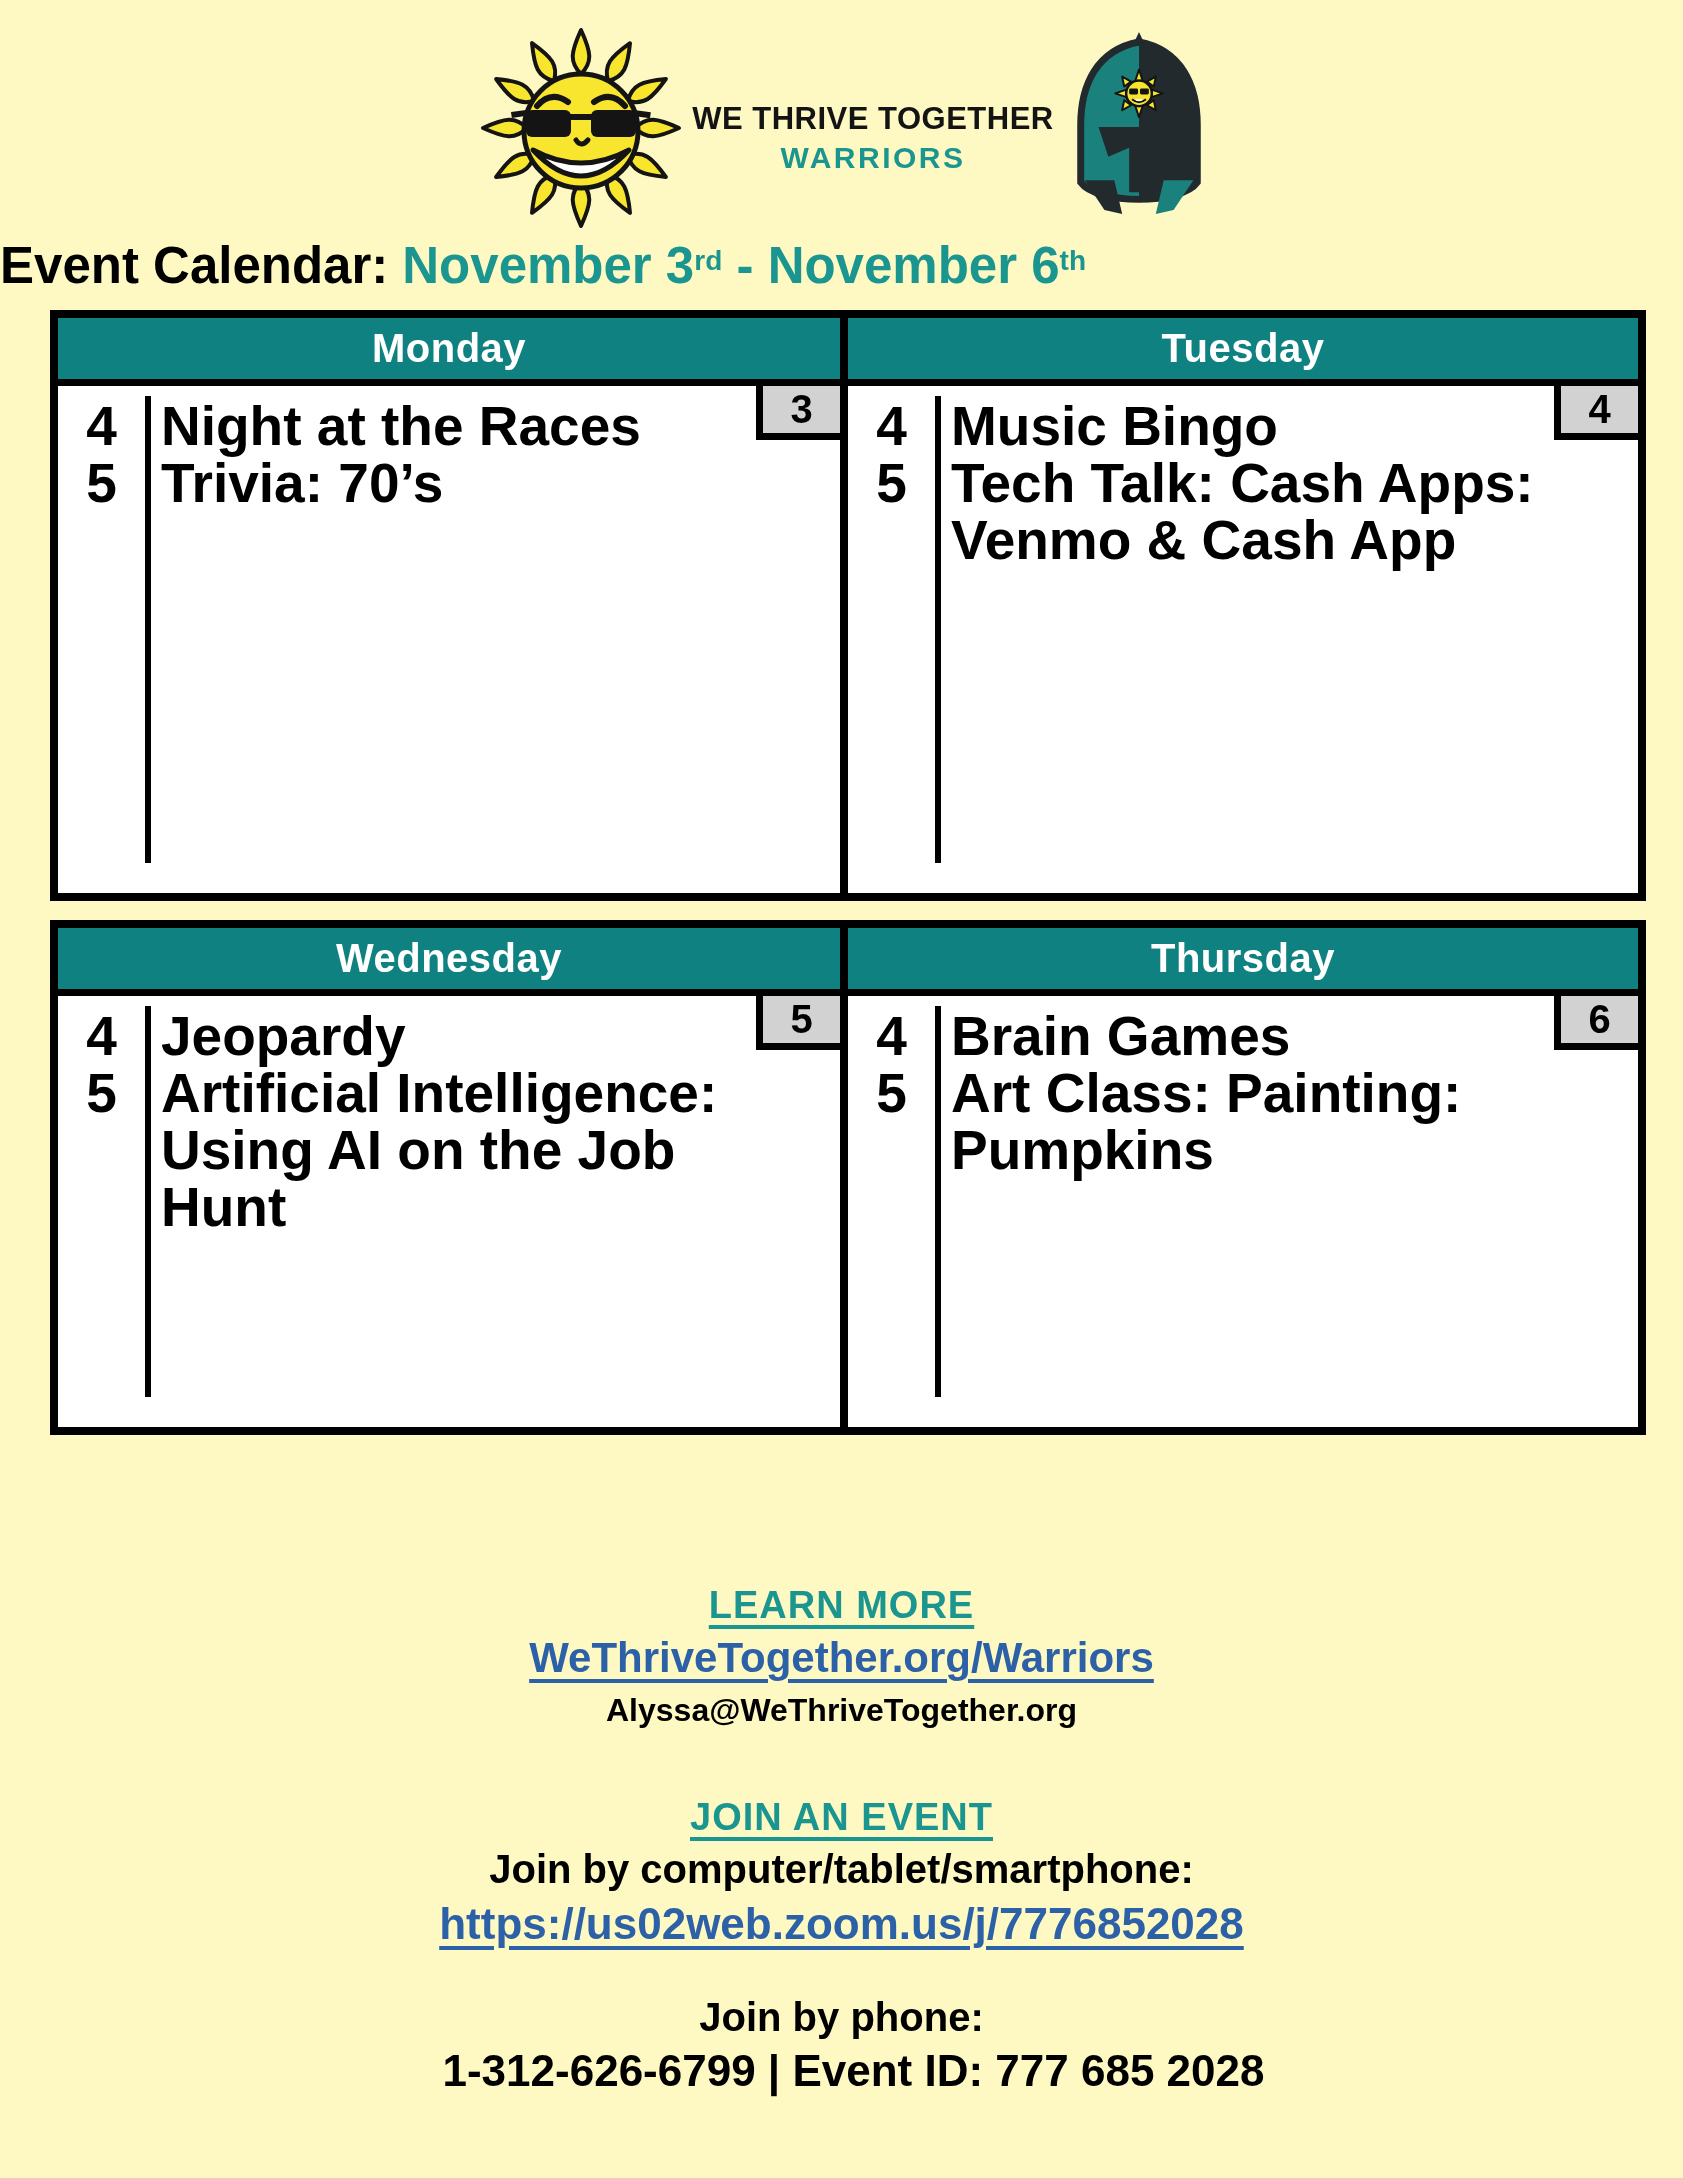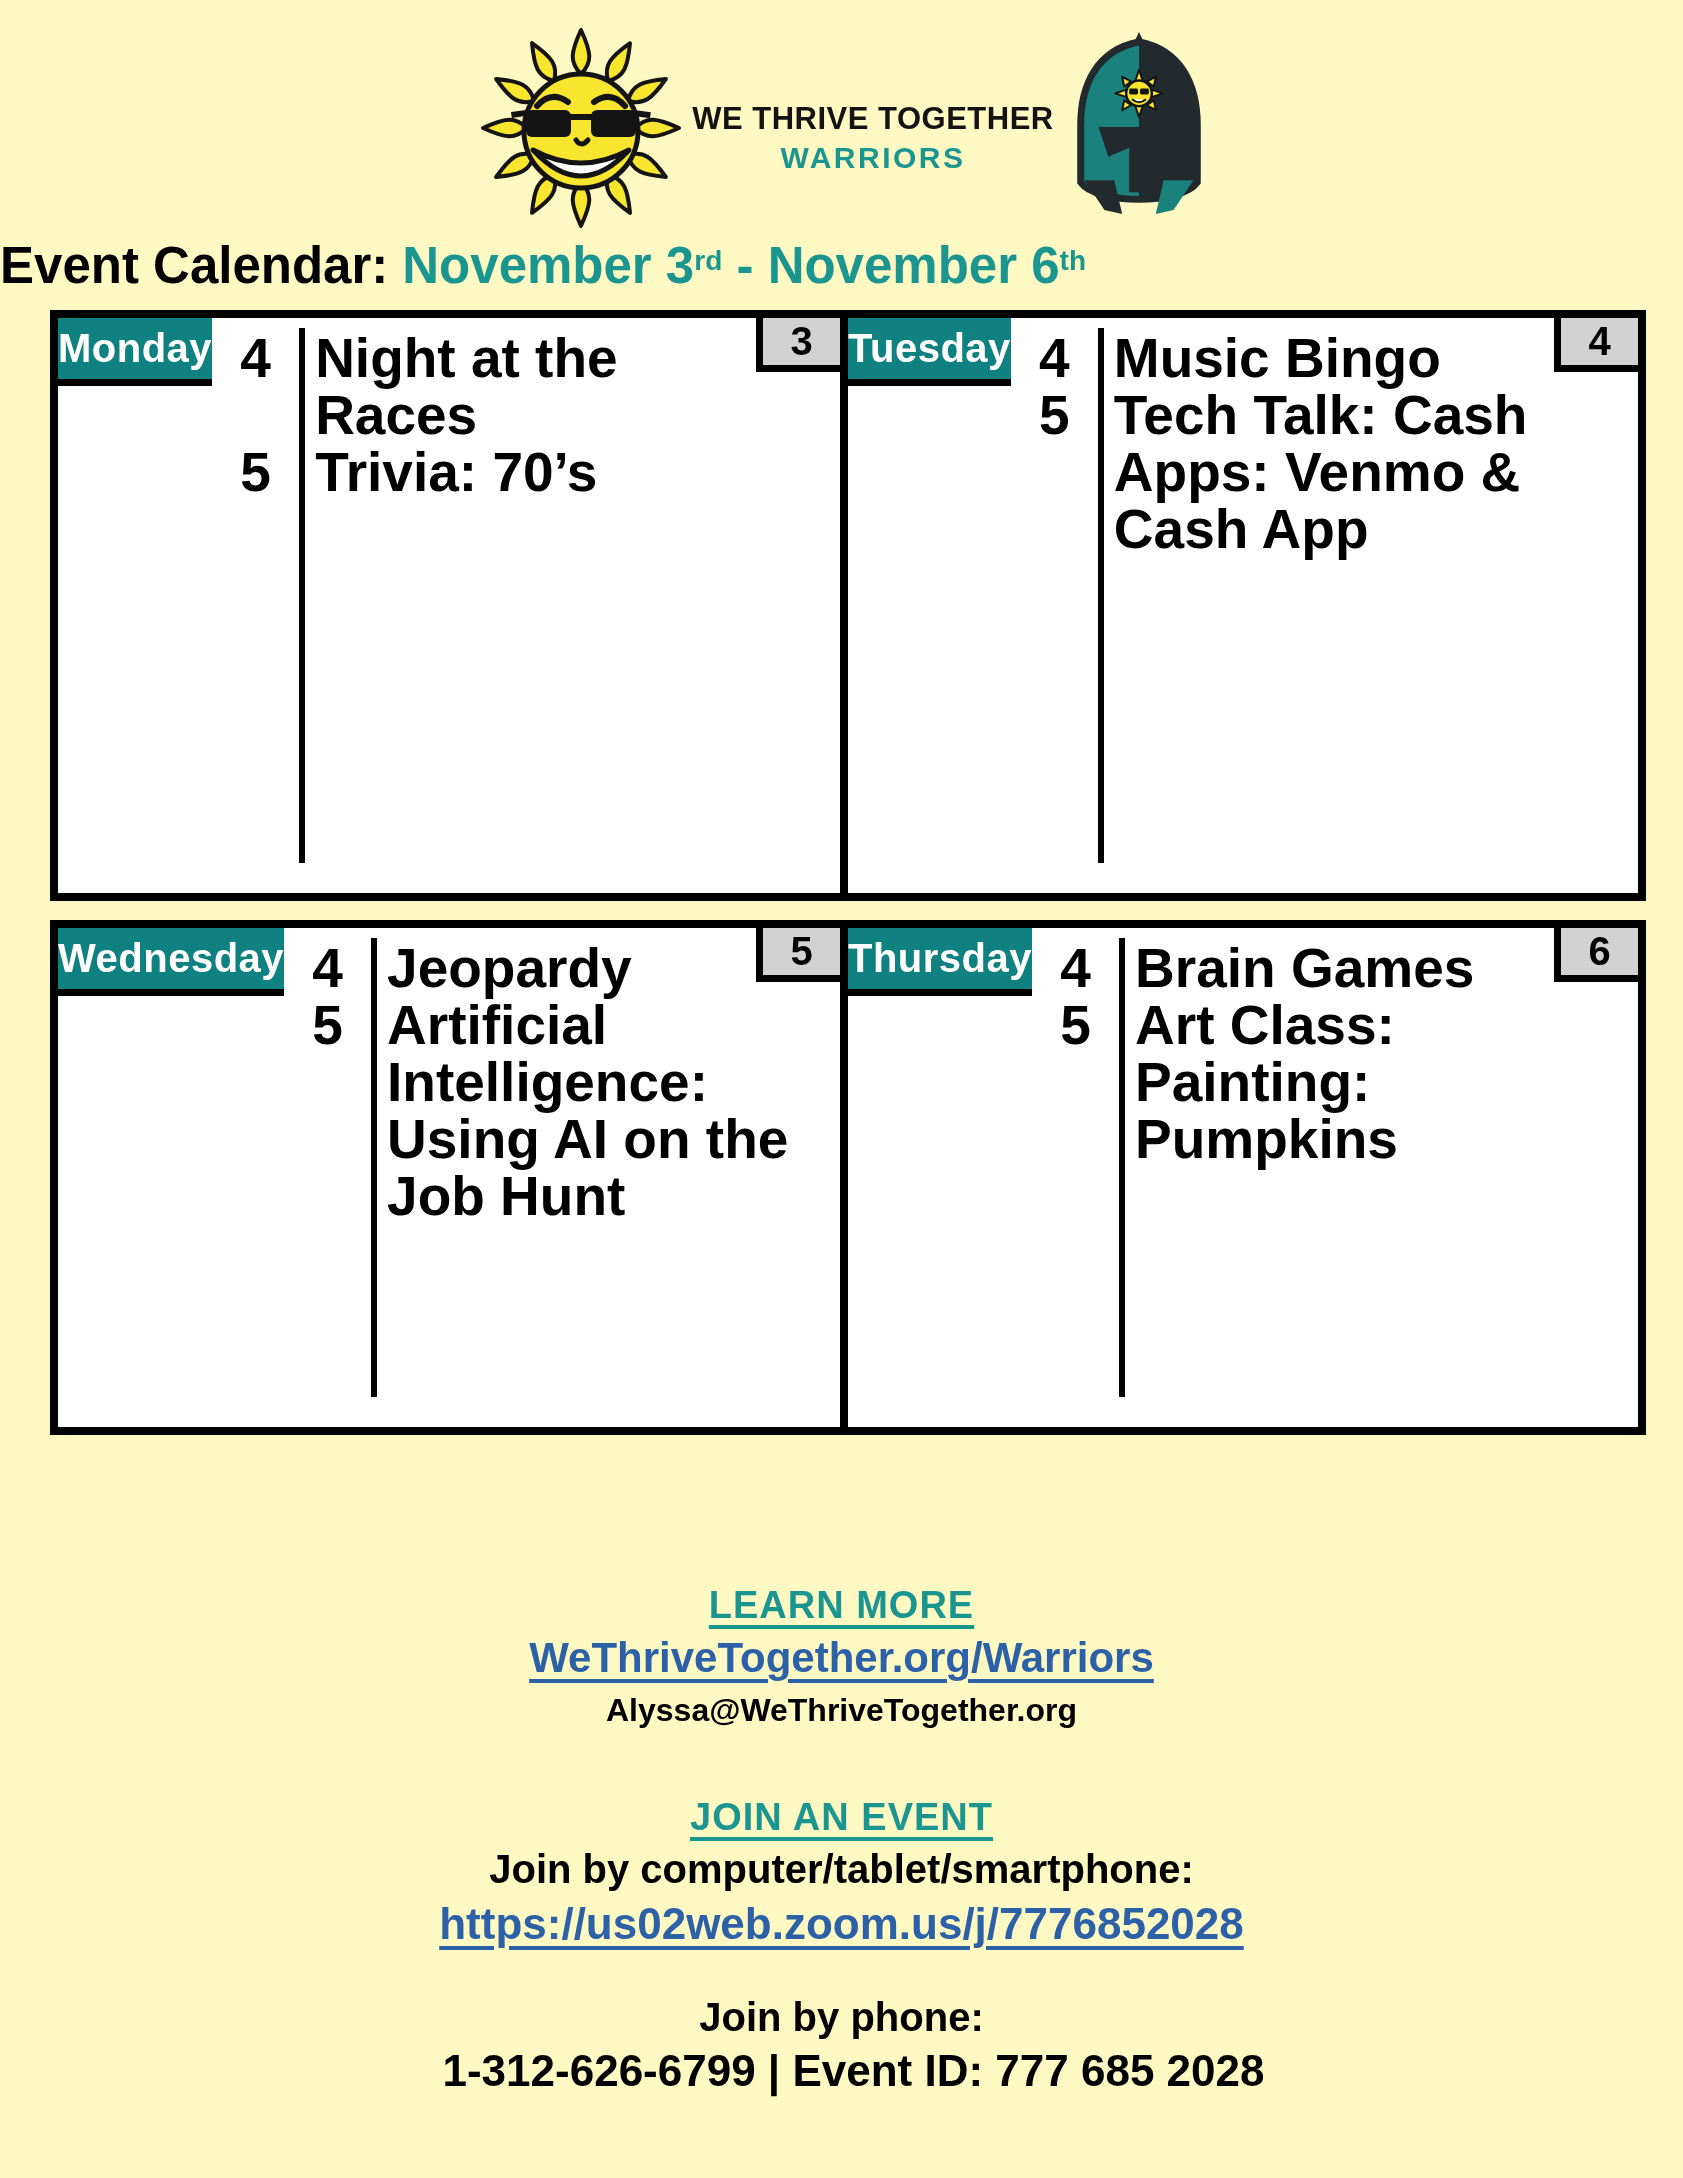--- a/index.html
+++ b/index.html
@@ -24,21 +24,21 @@
   .page-title .teal { color:#1B958F; margin-left:14px; }
   .sup { font-size:0.55em; vertical-align:0.45em; }
 
   
   .week {
     position:absolute; left:50px; width:1596px; border:8px solid #000;
     box-sizing:border-box; display:flex; background:#fff;
   }
   #week1 { top:310px; height:591px; }
   #week2 { top:920px; height:515px; }
-  .day-cell { width:50%; display:flex; box-sizing:border-box; }
+  .day-cell { width:50%; display:flex; flex-direction:column; box-sizing:border-box; }
   .day-cell.first { border-right:8px solid #000; }
   .day-header {
     flex:none; height:61px; background:#0F8181; border-bottom:7px solid #000;
     color:#fff; font-weight:bold; font-size:40px; letter-spacing:0.5px;
     display:flex; align-items:center; justify-content:center;
   }
   .day-body { position:relative; flex:1; padding-top:12px; }
   .date-badge {
     position:absolute; top:0; right:0; width:84px; height:54px; box-sizing:border-box;
     background:#D2D2D2; border-left:7px solid #000; border-bottom:7px solid #000;

